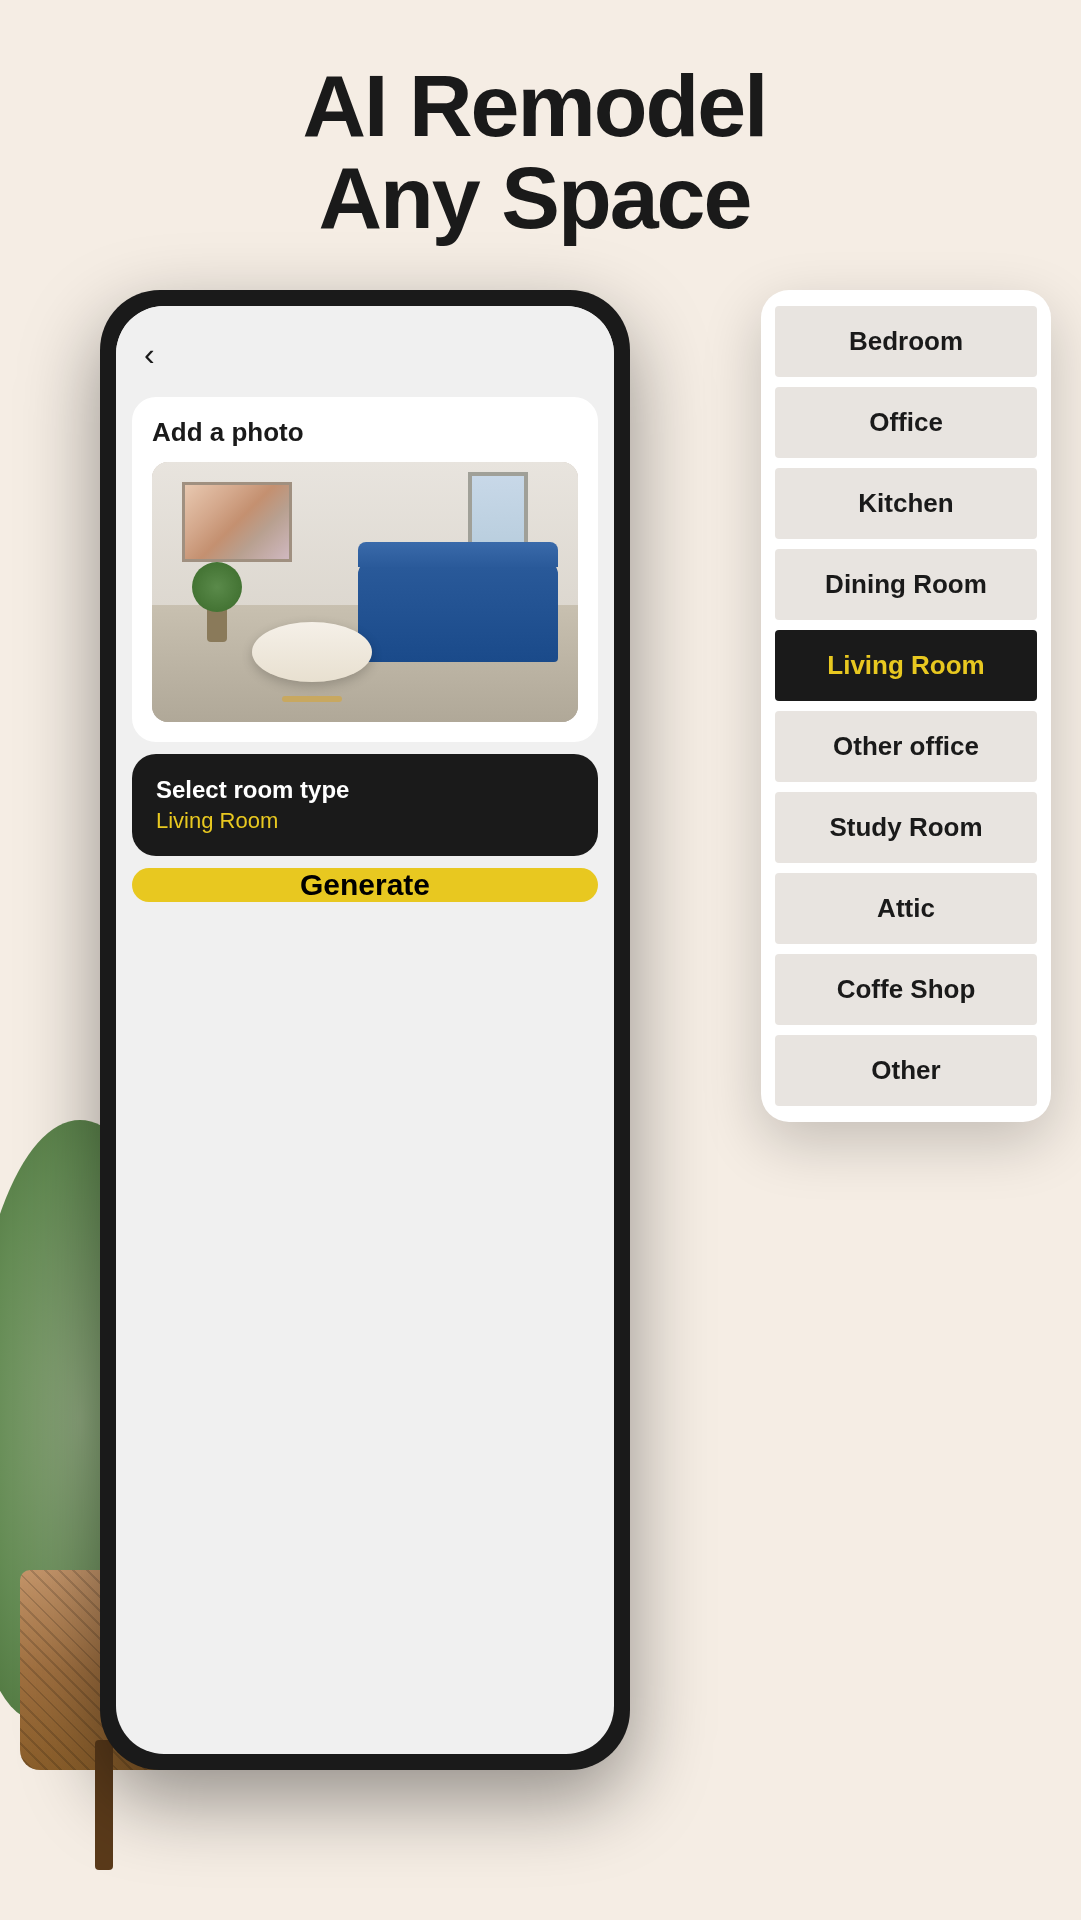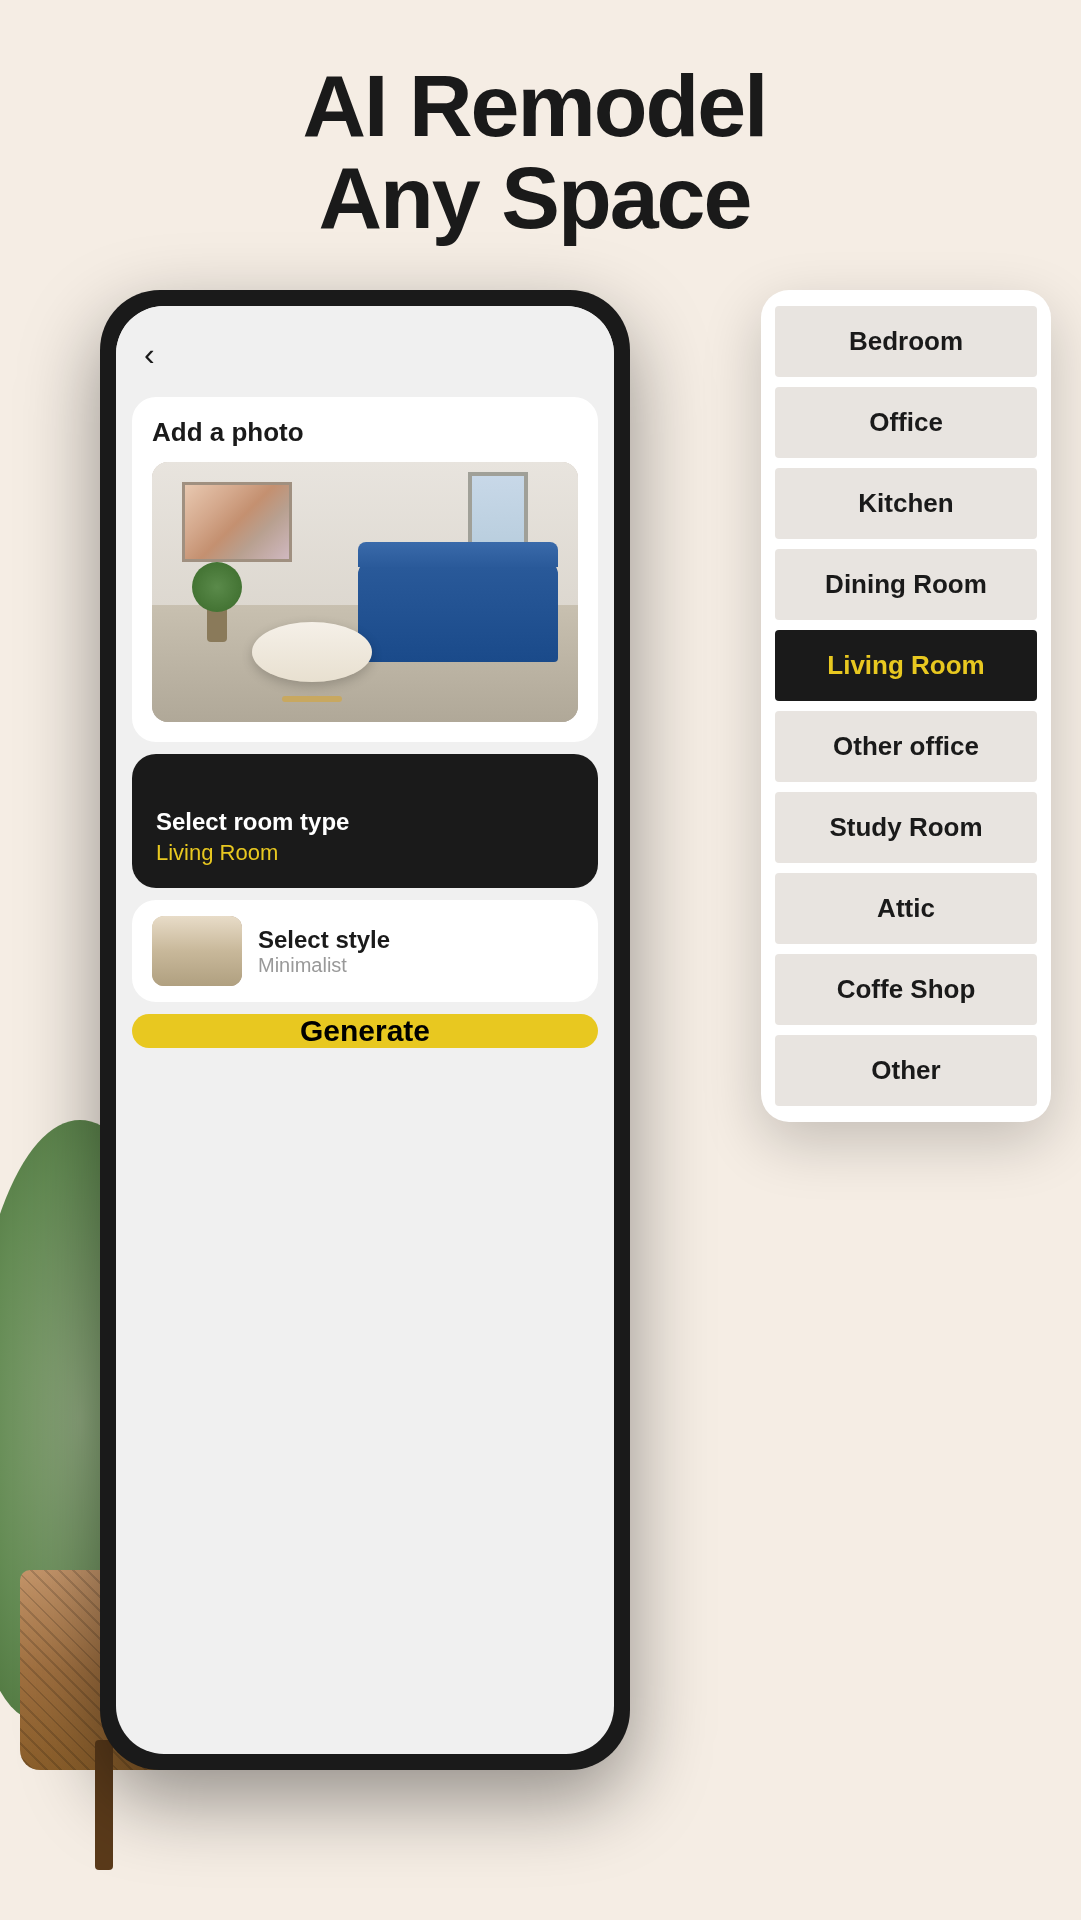--- a/index.html
+++ b/index.html
@@ -273,21 +273,20 @@
       margin: 0 16px 12px 16px;
       border-radius: 24px;
       padding: 22px 24px;
     }
 
     .room-type-label {
       font-size: 24px;
       font-weight: 700;
       color: white;
       margin-bottom: 4px;
-      margin-top: 32px;
     }
 
     .room-type-value {
       font-size: 22px;
       color: #e8c820;
       font-weight: 500;
     }
 
     
     .style-section {
@@ -409,29 +408,20 @@
           <div class="room-table"></div>
         </div>
       </div>
     </div>
 
     <div class="room-type-section">
       <div class="room-type-label">Select room type</div>
       <div class="room-type-value">Living Room</div>
     </div>
 
-    <div class="style-section">
-      <div class="style-thumbnail">
-        <div class="style-thumbnail-inner"></div>
-      </div>
-      <div class="style-info">
-        <div class="style-label">Select style</div>
-        <div class="style-value">Minimalist</div>
-      </div>
-    </div>
 
     <div class="generate-btn">Generate</div>
 
   </div>
 </div>
 
 <div class="dropdown-overlay" id="dropdown-list">
 <div class="dropdown-item">Bedroom</div>
     <div class="dropdown-item">Office</div>
     <div class="dropdown-item">Kitchen</div>

